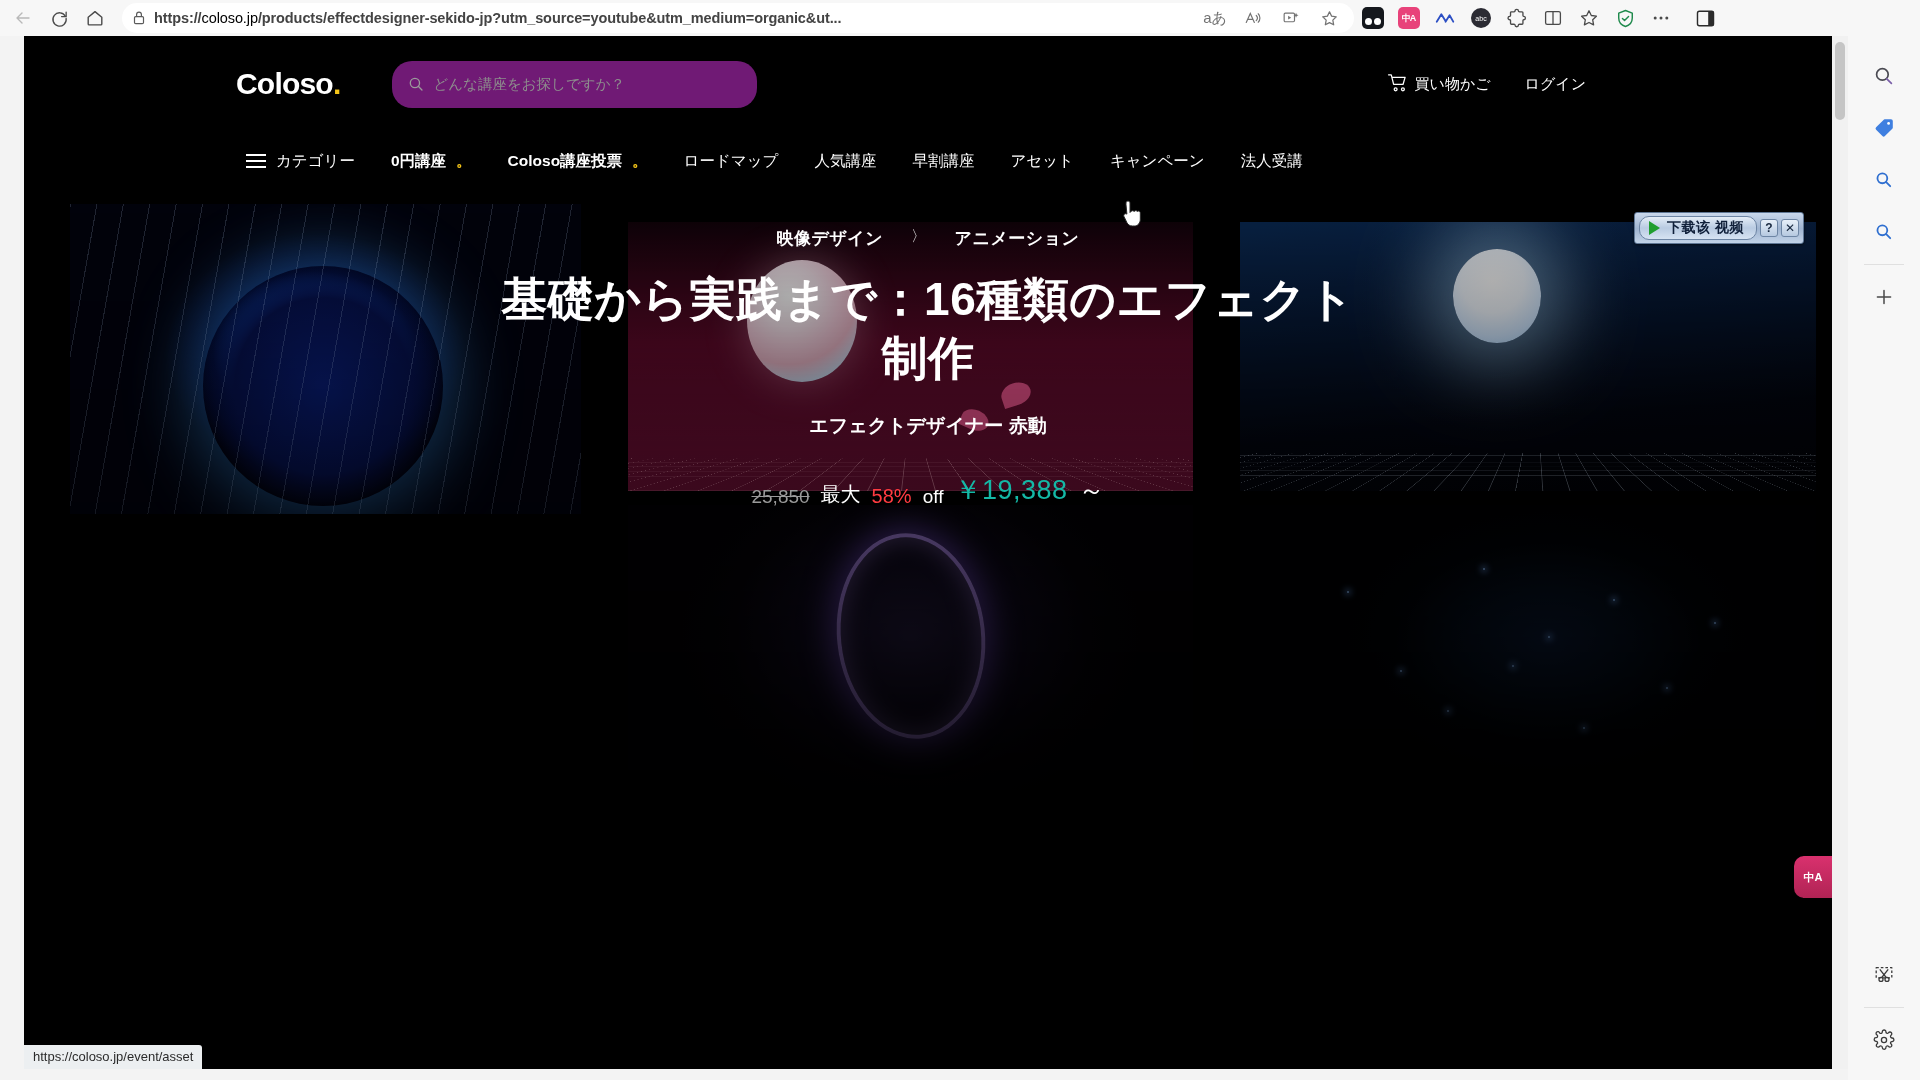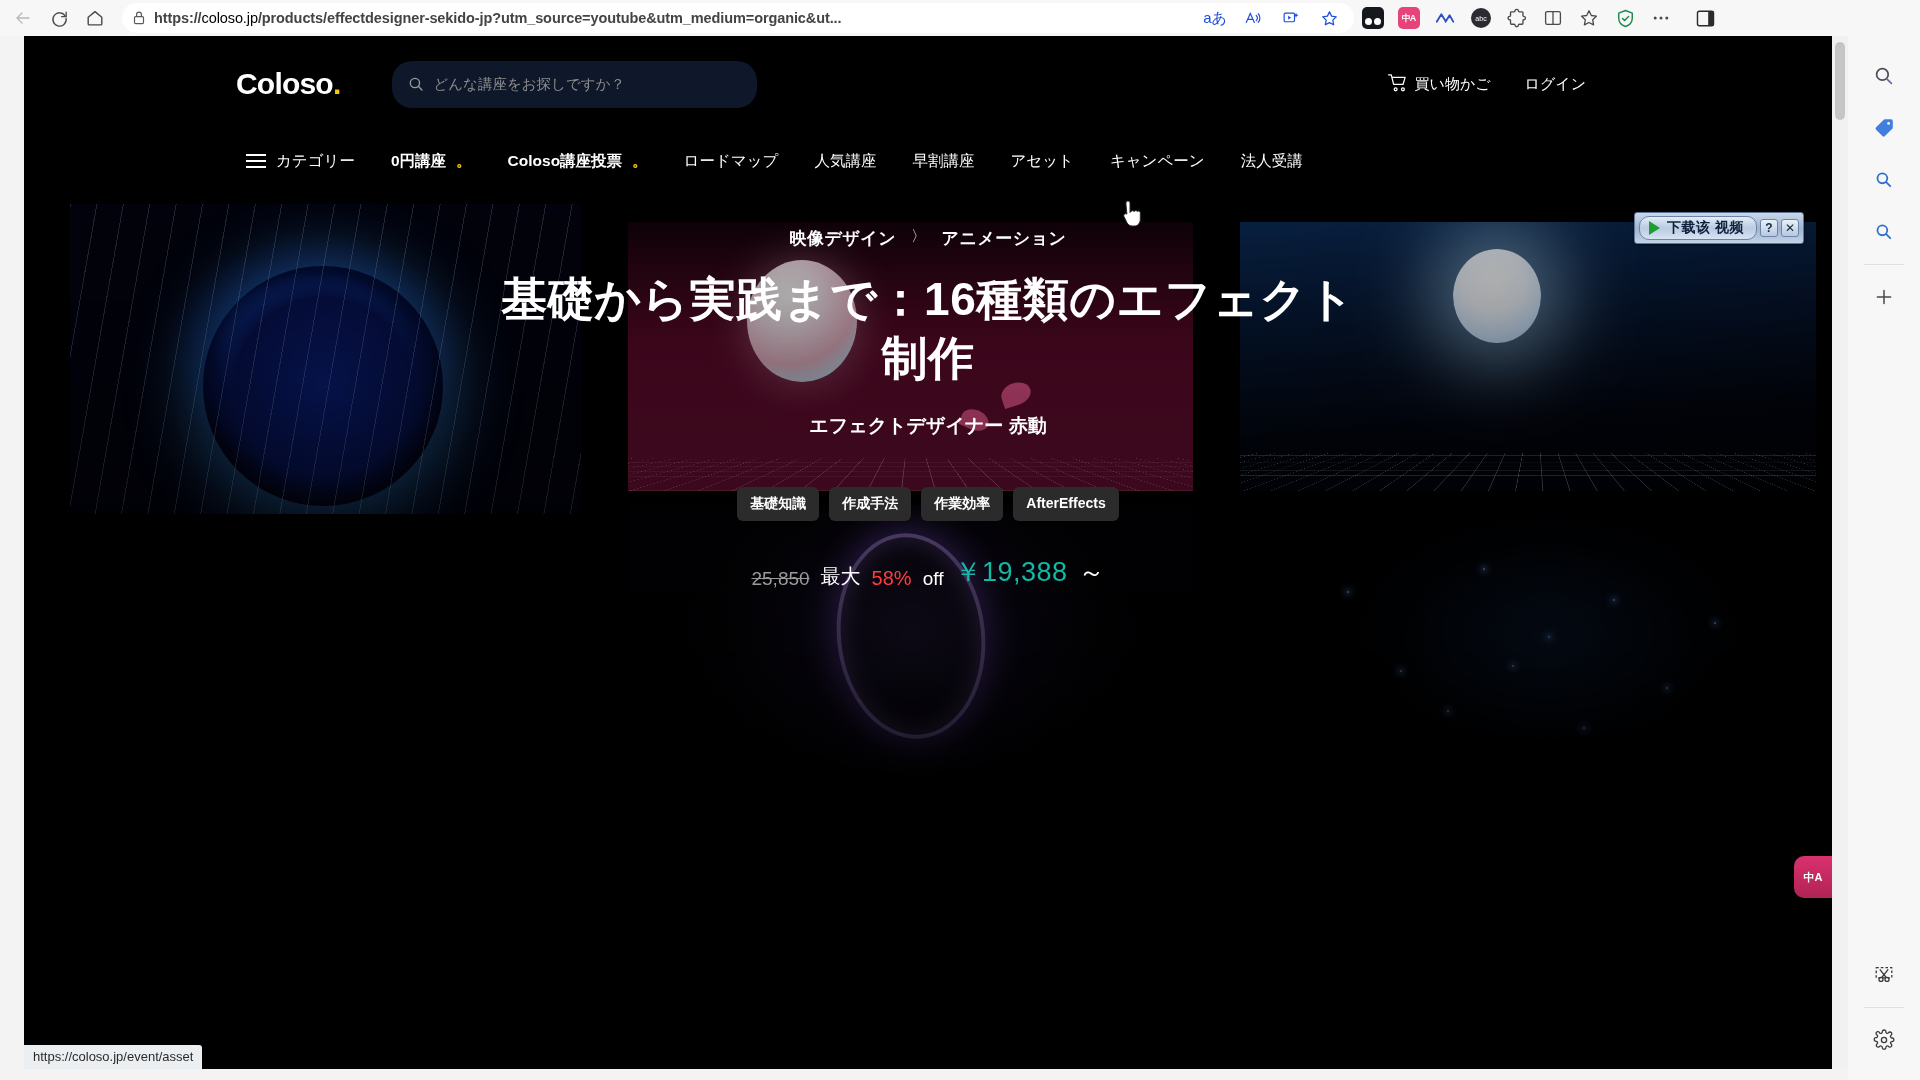--- a/index.html
+++ b/index.html
@@ -44,21 +44,21 @@
     color: #1c1c1c;
     white-space: nowrap;
     overflow: hidden;
     letter-spacing: -0.1px;
   }
   .url-text .host { color: #000; font-weight: 400; }
   .url-text .rest { color: #444; font-weight: bold; }
   .omni-icon {
     width: 30px; height: 26px;
     display: flex; align-items: center; justify-content: center;
-    color: #1d4ed8; flex: 0 0 auto;
+    color: #737373; flex: 0 0 auto;
   }
   .toolbar-ext {
     width: 34px; height: 30px;
     display: flex; align-items: center; justify-content: center;
     flex: 0 0 auto;
   }
   .ext-immersive {
     width: 22px; height: 22px; border-radius: 5px;
     background: #15181d; position: relative;
   }
@@ -119,21 +119,21 @@
     z-index: 20;
   }
   .logo {
     font-size: 30px; font-weight: bold; color: #fff;
     letter-spacing: -0.8px;
     margin-left: 172px;
   }
   .logo .dot { color: #f5c518; }
   .search-box {
     width: 365px; height: 47px;
-    background: #0f172a; border-radius: 20px;
+    background: #701a75; border-radius: 20px;
     margin-left: 52px;
     display: flex; align-items: center;
     padding: 0 16px; gap: 9px;
   }
   .search-box .mag { color: #9b9b9b; display: flex; }
   .search-placeholder { color: #8d8d8d; font-size: 14.5px; }
   .header-right {
     margin-left: auto; margin-right: 190px;
     display: flex; align-items: center; gap: 34px;
     color: #fff; font-size: 15px;
@@ -256,21 +256,21 @@
   
   .hero-overlay {
     position: absolute; inset: 0;
     display: flex; flex-direction: column; align-items: center;
     text-align: center;
     color: #fff;
     padding-top: 191px;
   }
   .breadcrumb {
     font-size: 17px; font-weight: bold; letter-spacing: .5px;
-    display: flex; align-items: flex-start; gap: 15px;
+    display: flex; align-items: flex-start; gap: 28px;
   }
   .breadcrumb .sep { font-weight: normal; opacity: .85; font-size: 15px; }
   .course-title {
     margin-top: 20px;
     font-size: 46px; font-weight: bold;
     line-height: 1.28;
     max-width: 880px;
     letter-spacing: .5px;
   }
   .instructor {
@@ -549,26 +549,20 @@
         <span>映像デザイン</span>
         <span class="sep">〉</span>
         <span>アニメーション</span>
       </div>
 
       <h1 class="course-title">基礎から実践まで：16種類のエフェクト制作</h1>
 
       <div class="instructor">エフェクトデザイナー 赤動</div>
 
 
-      <div class="tags">
-        <span class="tag">基礎知識</span>
-        <span class="tag">作成手法</span>
-        <span class="tag">作業効率</span>
-        <span class="tag">AfterEffects</span>
-      </div>
 
       <div class="price-row">
         <span class="price-old">25,850</span>
         <span class="price-discount-label">最大</span>
         <span class="price-percent">58%</span>
         <span class="price-off">off</span>
         <span class="price-new">￥19,388</span>
         <span class="price-tilde">～</span>
       </div>
     </div>

